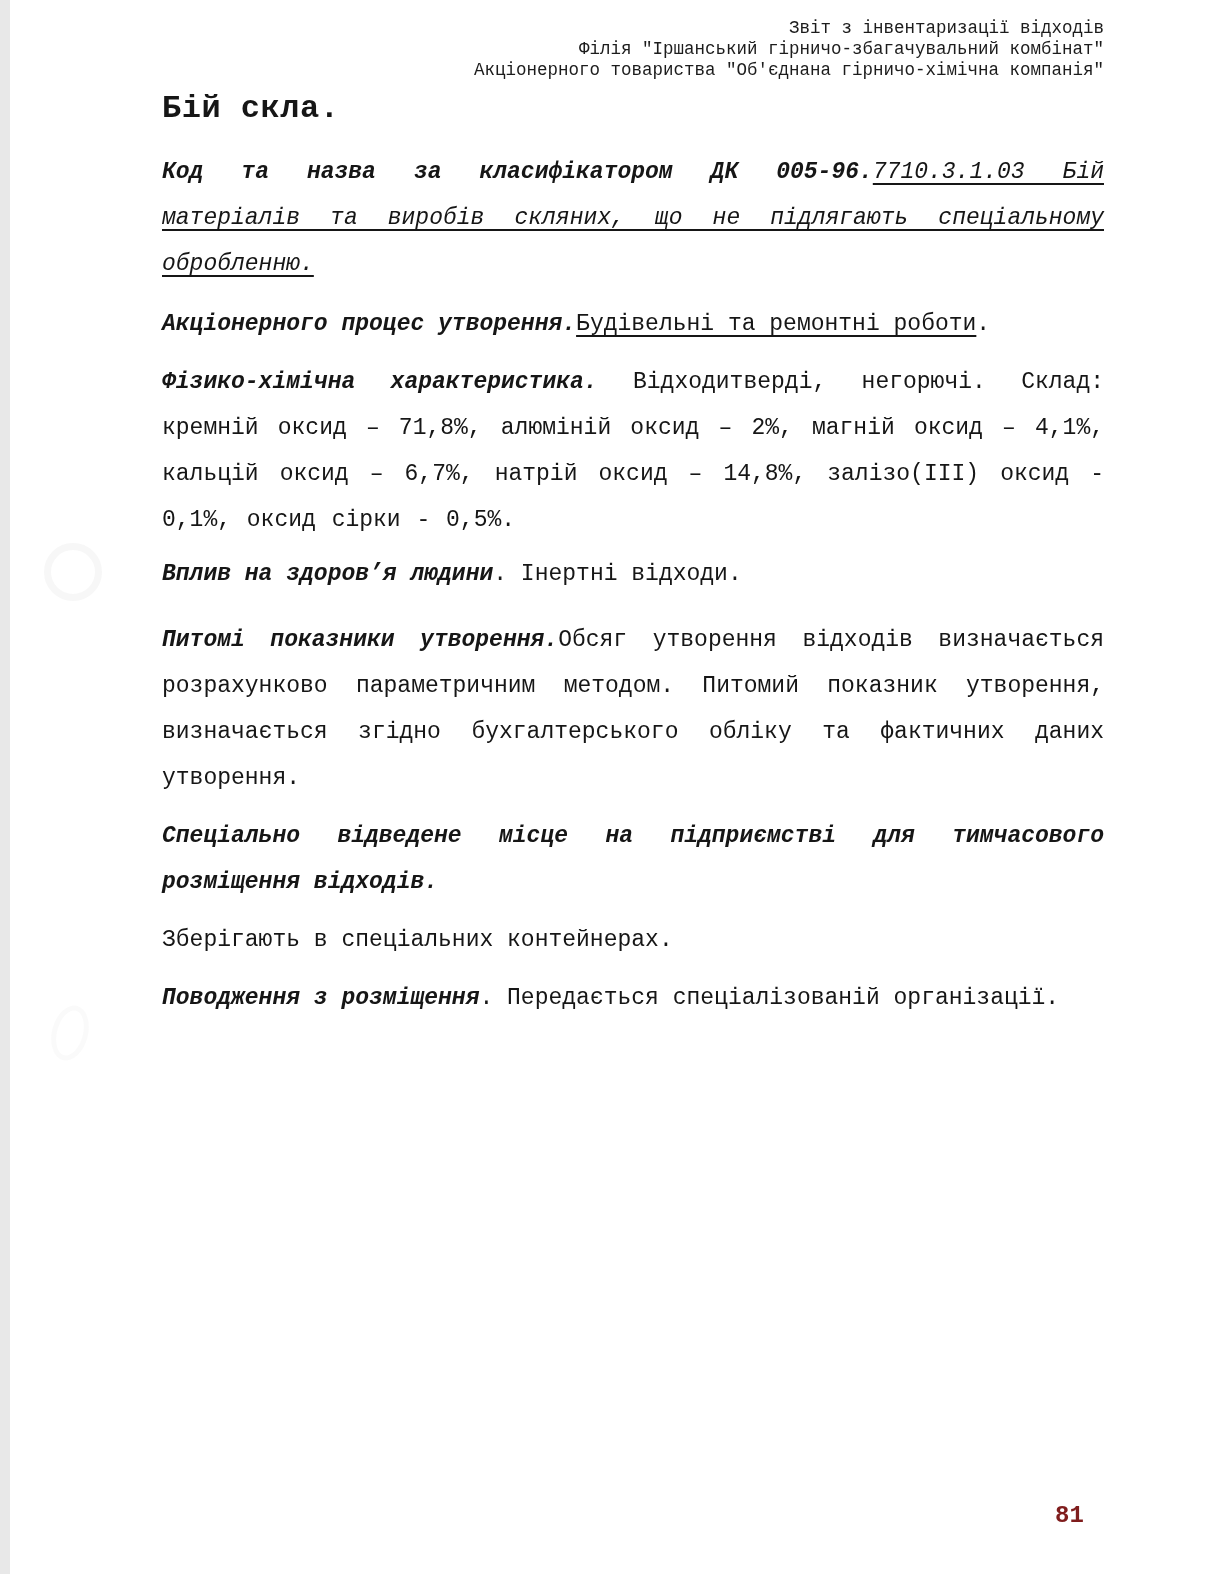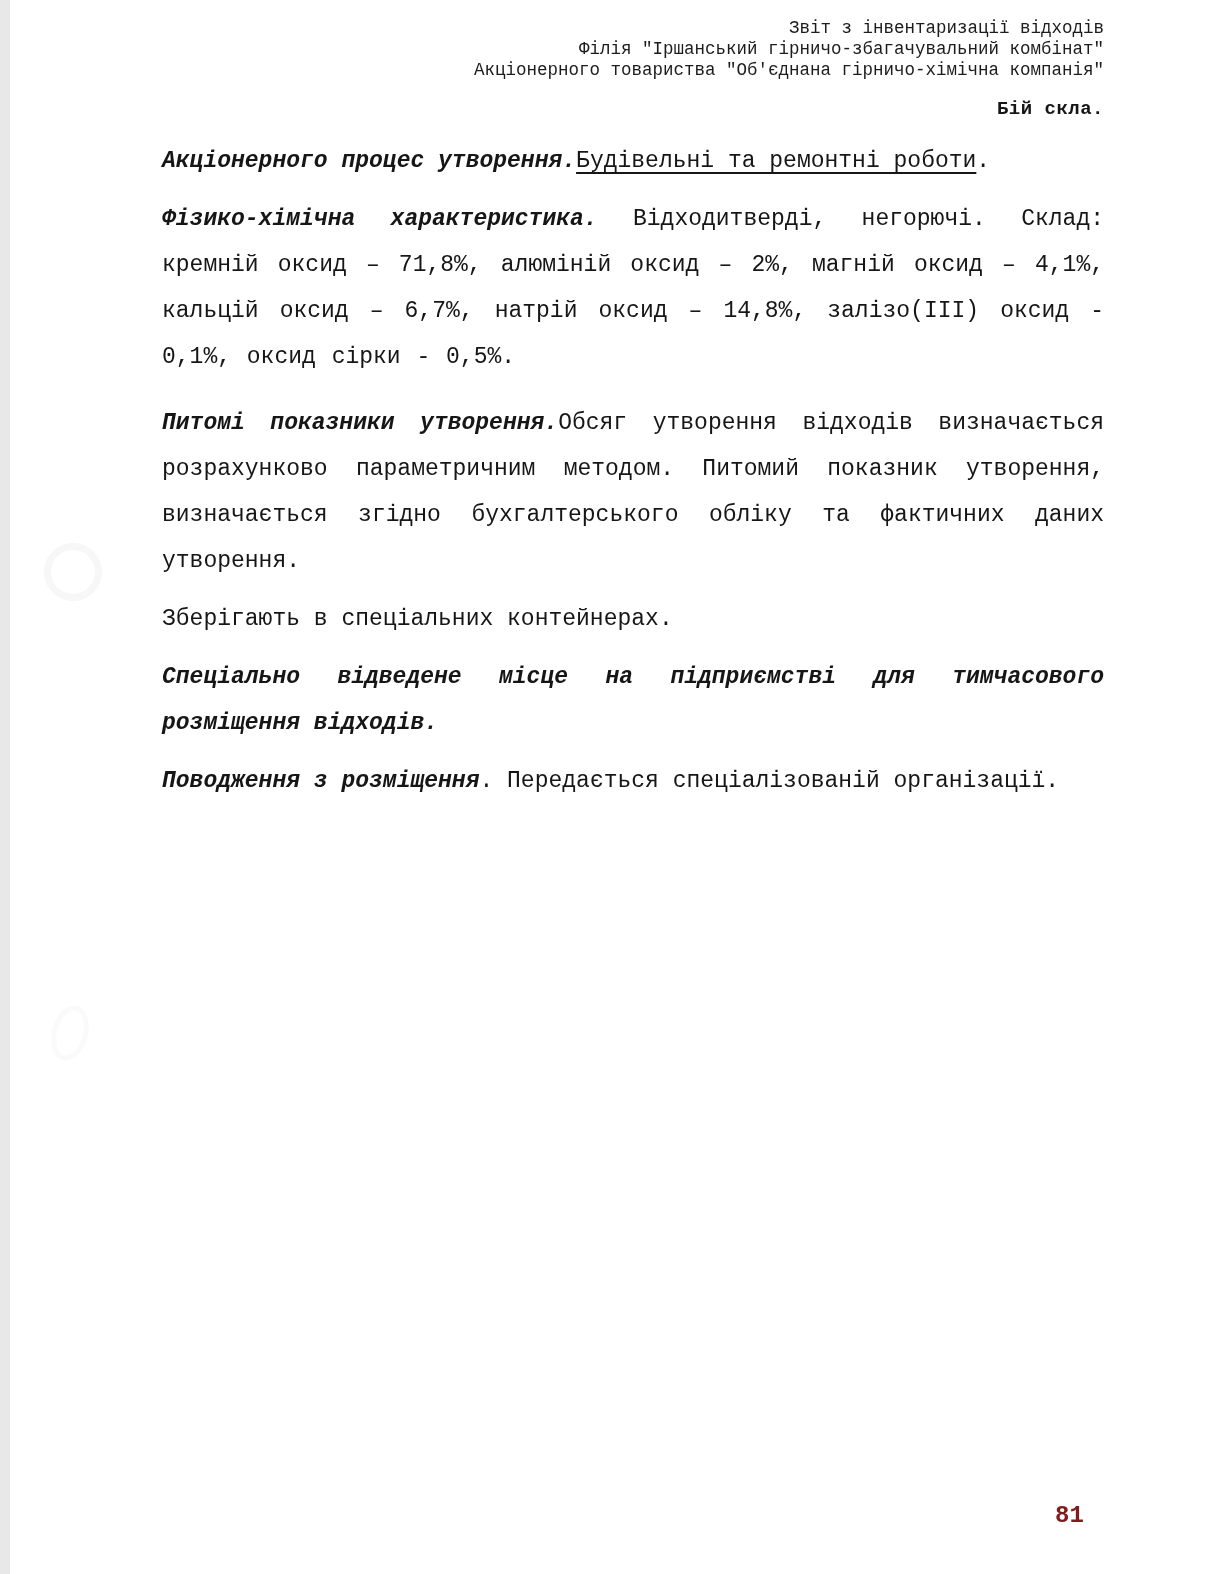--- a/index.html
+++ b/index.html
@@ -25,22 +25,22 @@
     text-align: right;
     font-size: 17.5px;
     line-height: 21px;
     color: #1c1c1c;
   }
   .doc-header .addr {
     font-style: italic;
   }
   
   .doc-title {
-    text-align: right;
-    font-size: 19px;
+    text-align: left;
+    font-size: 32px;
     font-weight: bold;
     line-height: 30px;
     margin-top: 13px;
     letter-spacing: 0.5px;
   }
   
   .para {
     font-size: 23px;
     line-height: 46px;
     text-align: justify;
@@ -105,32 +105,34 @@
   <div class="content">
 
     <div class="doc-header">
       <div>Звіт з інвентаризації відходів</div>
       <div>Філія "Іршанський гірничо-збагачувальний комбінат"</div>
       <div>Акціонерного товариства "Об'єднана гірничо-хімічна компанія"</div>
     </div>
 
     <h1 class="doc-title">Бій скла.</h1>
 
+    <p class="para p-class"><span class="lead">Код та назва за класифікатором ДК 005-96.</span><span class="ital-underline">7710.3.1.03   Бій матеріалів та виробів скляних, що не підлягають спеціальному обробленню.</span></p>
 
     <p class="para p-process"><span class="lead">Акціонерного процес утворення.</span><span class="plain-underline">Будівельні та ремонтні роботи</span><span>.</span></p>
 
     <p class="para p-phys"><span class="lead">Фізико-хімічна характеристика.</span><span> Відходитверді, негорючі. Склад: кремній оксид – 71,8%, алюміній оксид – 2%, магній оксид – 4,1%, кальцій оксид – 6,7%, натрій оксид – 14,8%, залізо(ІІІ) оксид -  0,1%, оксид сірки - 0,5%.</span></p>
 
+    <p class="para p-health"><span class="lead">Вплив на здоров’я людини</span><span>. Інертні відходи.</span></p>
 
     <p class="para p-spec"><span class="lead">Питомі показники утворення.</span><span>Обсяг утворення відходів визначається розрахунково параметричним методом. Питомий показник утворення, визначається згідно бухгалтерського обліку та фактичних даних утворення.</span></p>
 
 
+    <p class="para p-place"><span class="lead">Спеціально відведене місце на підприємстві для тимчасового розміщення відходів.</span></p>
+
     <p class="para p-store"><span>Зберігають в спеціальних контейнерах.</span></p>
-
-    <p class="para p-place"><span class="lead">Спеціально відведене місце на підприємстві для тимчасового розміщення відходів.</span></p>
 
     <p class="para p-handle"><span class="lead">Поводження з розміщення</span><span>. Передається спеціалізованій організації.</span></p>
 
   </div>
 
   <div class="page-number">81</div>
 
   <div class="artifact-1"></div>
   <div class="artifact-2"></div>
 </div>

